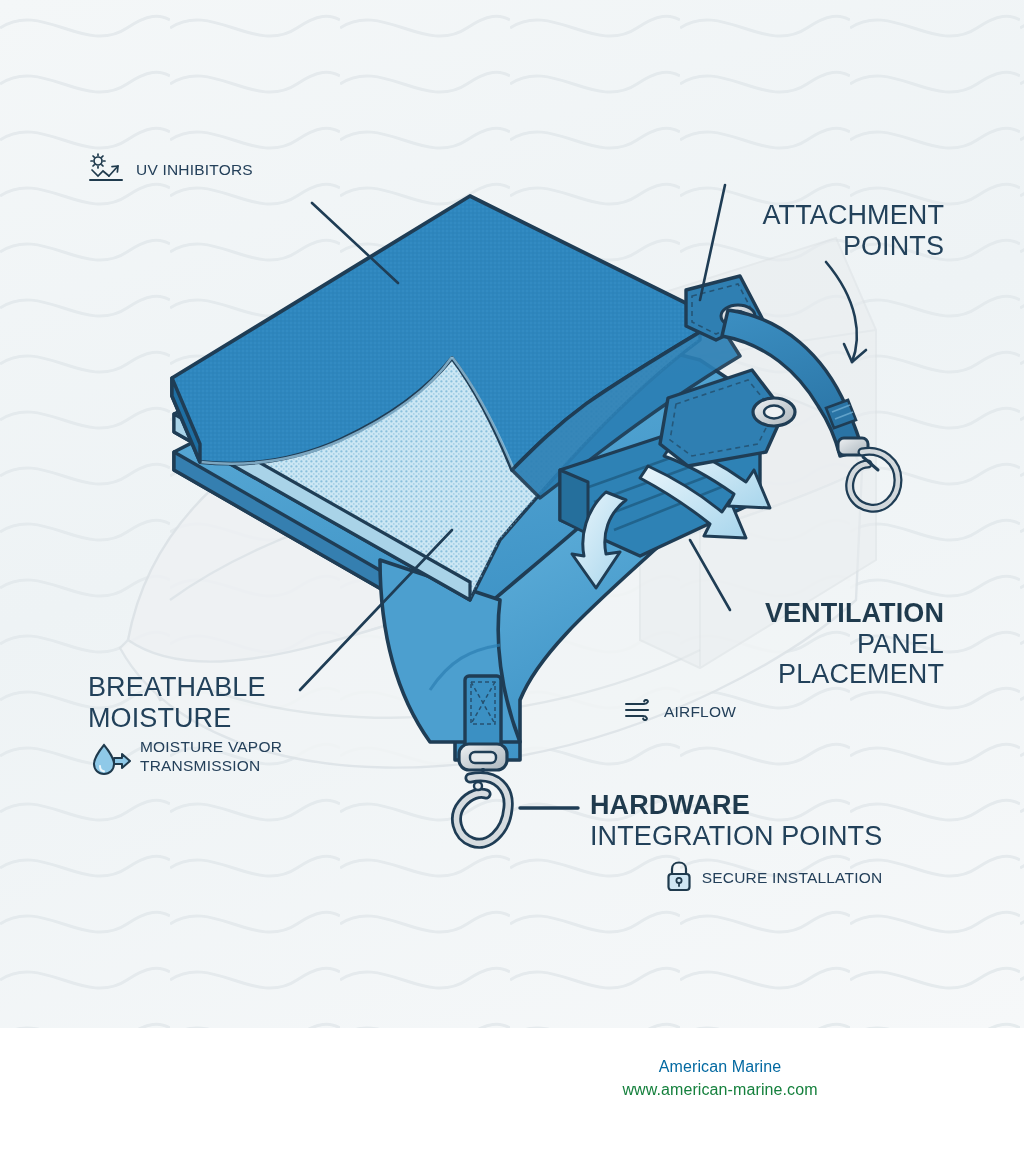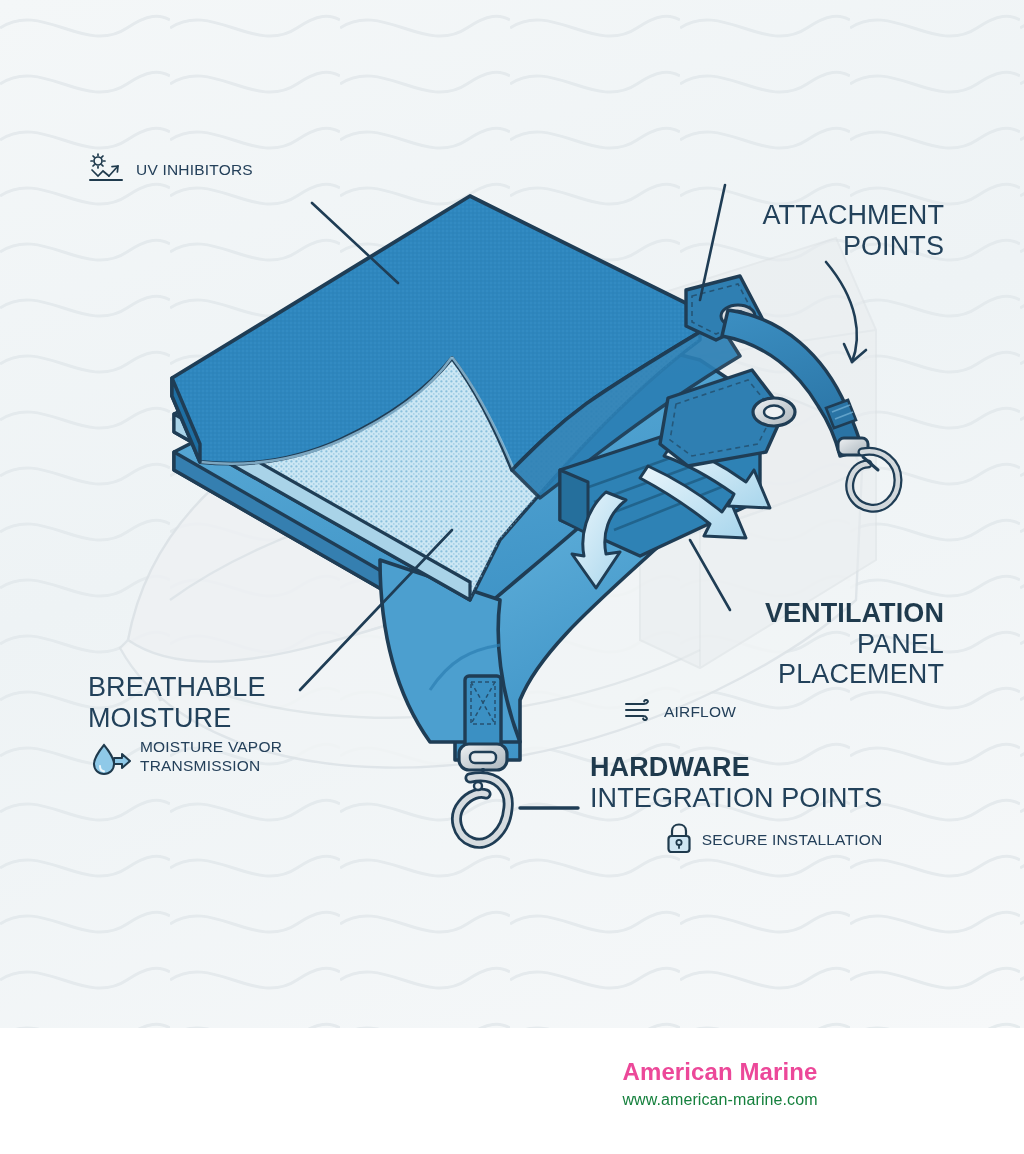--- a/index.html
+++ b/index.html
@@ -47,21 +47,21 @@
   .ta-right .sub-row { justify-content:flex-start; }
 
   
   .footer {
     position:absolute; left:0; top:1028px; width:1024px; height:126px;
     background:#ffffff;
   }
   .footer-inner {
     position:absolute; right:124px; top:30px; text-align:center; width:360px;
   }
-  .brand { font-size:24px; font-weight:bold; color:#ec4899; letter-spacing:.1px; }
+  .brand { font-size:16px; font-weight:normal; color:#0369a1; letter-spacing:.1px; }
   .site  { font-size:16px; color:#15803d; margin-top:5px; letter-spacing:.1px; }
 </style>
 </head>
 <body>
 
 <div id="root">
 
   <div class="canvas">
 
     <svg class="bg-svg" width="1024" height="1028" viewBox="0 0 1024 1028">
@@ -325,21 +325,21 @@
             <path d="M26,19 L34,19 L34,15 L42,22 L34,29 L34,25 L26,25 Z" fill="#8FC9E8" stroke="#1F3A4D" stroke-width="2" stroke-linejoin="round"></path>
           </svg>
         </span>
         <span class="sub-txt">
           <span>MOISTURE VAPOR</span><br>
           <span>TRANSMISSION</span>
         </span>
       </div>
     </div>
 
-    <div class="label" style="left:590px; top:752px;">
+    <div class="label" style="left:590px; top:790px;">
       <div class="lbl-strong">HARDWARE</div>
       <div class="lbl-reg">INTEGRATION POINTS</div>
       <div class="sub-row">
         <span class="icon-box">
           <svg width="30" height="32" viewBox="0 0 30 32">
             <path d="M8,14 L8,9 C8,5 11,2.5 15,2.5 C19,2.5 22,5 22,9 L22,14" fill="none" stroke="#1F3A4D" stroke-width="2.2" stroke-linecap="round"></path>
             <rect x="4.5" y="14" width="21" height="16" rx="3" fill="#CFE6F3" stroke="#1F3A4D" stroke-width="2.2"></rect>
             <circle cx="15" cy="20.5" r="2.6" fill="none" stroke="#1F3A4D" stroke-width="1.8"></circle>
             <path d="M15,22.6 L15,26" stroke="#1F3A4D" stroke-width="1.8" stroke-linecap="round"></path>
           </svg>

